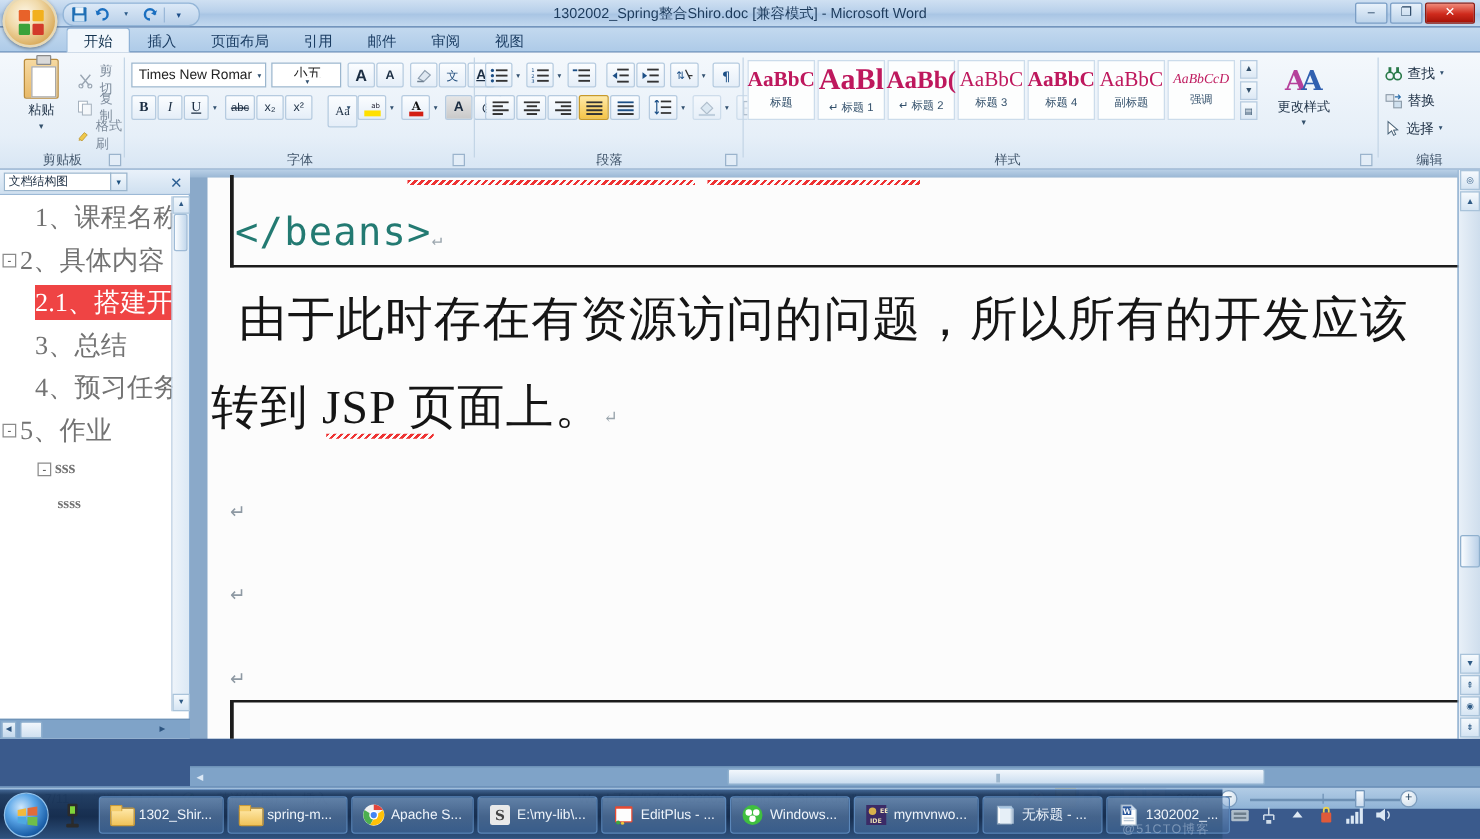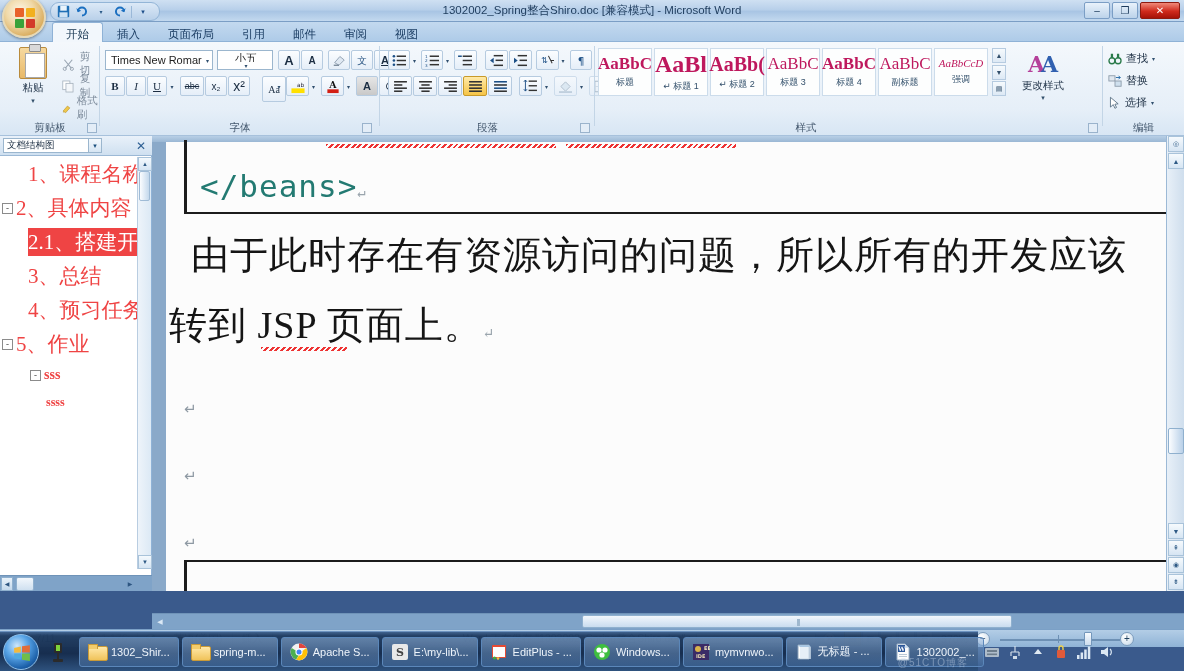--- a/index.html
+++ b/index.html
@@ -52,21 +52,21 @@
   }
   .qat-btn { width:16px; height:16px; display:flex; align-items:center; justify-content:center; font-size:11px; color:#1d4e89; }
   .qat-sep { width:1px; height:12px; background:#9ab8d8; }
 
   
   .tabstrip {
     position:absolute; left:0; top:22px; width:1184px; height:20px;
     background: linear-gradient(to bottom,#c3d9ef,#aecbe8);
     border-bottom:1px solid #8fb2d6;
   }
-  .tabs { position:absolute; left:52px; top:0; display:flex; height:20px; }
+  .tabs { position:absolute; left:40px; top:0; display:flex; height:20px;padding-left:13px; }
   .tab {
     padding:2px 13px 0; font-size:11.5px; color:#1b3d63; line-height:18px;
     border:1px solid transparent; border-bottom:none; cursor:default;
   }
   .tab.active {
     background:#f2f7fc; border-color:#8fb2d6; border-radius:3px 3px 0 0;
     color:#14334f;
   }
 
   
@@ -171,21 +171,21 @@
   .nav-item {
     display:flex; align-items:center; height:34px; white-space:nowrap;
     font-family:"Liberation Serif","DejaVu Serif",serif;
   }
   .nav-exp {
     width:11px; height:11px; border:1px solid #8b8b8b; background:#fff;
     font-size:9px; line-height:9px; text-align:center; color:#333; margin-right:3px;
     flex:0 0 auto;
   }
   .nav-exp.blank { border:none; background:transparent; }
-  .nav-txt { font-size:21px; color:#ef4444; }
+  .nav-txt { font-size:21px; color:#737373; }
   .nav-item.sel .nav-txt { background:#ef4444; color:#fff; }
   .nav-item.lvl2 .nav-txt { font-size:14px; font-weight:bold; }
   .nav-item.lvl3 .nav-txt { font-size:12px; font-weight:bold; }
   .nav-scroll {
     position:absolute; right:0; top:21px; width:14px; bottom:22px;
     background:linear-gradient(to right,#eef4fa,#dce9f5); border-left:1px solid #b9cde1;
   }
   .nav-scroll .thumb {
     position:absolute; left:1px; top:14px; width:11px; height:30px;
     background:linear-gradient(to right,#fbfdff,#c3d8ec); border:1px solid #9fbbd6; border-radius:2px;
@@ -213,21 +213,21 @@
     position:absolute; left:14px; top:6px; right:18px; bottom:0;
     background:#fcfcfc;
   }
   .codebox {
     position:absolute; left:18px; top:-2px; right:-300px; height:74px;
     border-left:3px solid #1c1c1c; border-bottom:2px solid #1c1c1c; border-top:none;
   }
   .code-text {
     position:absolute; left:22px; top:26px;
     font-family:"DejaVu Sans Mono","Liberation Mono",monospace;
-    font-size:31px; color:#237a72; letter-spacing:1px;margin-left:12px;
+    font-size:31px; color:#237a72; letter-spacing:1px;
   }
   .pilcrow { color:#9aa5ad; font-size:14px; }
   .squiggle {
     position:absolute; height:4px;
     background: repeating-linear-gradient(135deg,#e33 0 2px, transparent 2px 4px);
   }
   .para1 {
     position:absolute; left:25px; top:88px; right:-120px;
     font-family:"Liberation Serif","DejaVu Serif",serif;
     font-size:38px; color:#151515; white-space:nowrap; letter-spacing:1px;
@@ -474,21 +474,21 @@
           </svg>
       </div>
       <div class="btn bx" style="position:absolute;left:274px;top:8px;width:22px;height:20px;font-size:11px;font-weight:bold;text-decoration:underline;">A</div>
 
       <div class="btn bx" style="position:absolute;left:5px;top:34px;width:20px;height:20px;font-weight:bold;font-family:'Liberation Serif',serif;">B</div>
       <div class="btn bx" style="position:absolute;left:26px;top:34px;width:20px;height:20px;font-style:italic;font-family:'Liberation Serif',serif;">I</div>
       <div class="btn bx" style="position:absolute;left:47px;top:34px;width:20px;height:20px;text-decoration:underline;font-family:'Liberation Serif',serif;">U</div>
       <div class="btn" style="position:absolute;left:67px;top:34px;width:10px;height:20px;font-size:6px;color:#31506f;">▾</div>
       <div class="btn bx" style="position:absolute;left:80px;top:34px;width:24px;height:20px;font-size:9px;text-decoration:line-through;">abc</div>
       <div class="btn bx" style="position:absolute;left:105px;top:34px;width:22px;height:20px;font-size:10px;">x₂</div>
-      <div class="btn bx" style="position:absolute;left:128px;top:34px;width:22px;height:20px;font-size:14px;">x²</div>
+      <div class="btn bx" style="position:absolute;left:128px;top:34px;width:22px;height:20px;font-size:10px;">x²</div>
       <div class="btn bx" style="position:absolute;left:162px;top:34px;width:24px;height:26px;font-size:10px;font-family:'Liberation Serif',serif;">Aa</div>
       <div class="btn" style="position:absolute;left:175px;top:34px;width:8px;height:20px;font-size:6px;color:#31506f;">▾</div>
       <div class="btn bx" style="position:absolute;left:186px;top:34px;width:23px;height:20px;">
         <svg width="16" height="15" viewBox="0 0 16 16">
             <text x="7" y="8" font-size="6" fill="#223" font-family="DejaVu Sans">ab</text>
             <rect x="1" y="10" width="14" height="5" fill="#ffe000"></rect>
           </svg>
       </div>
       <div class="btn" style="position:absolute;left:209px;top:34px;width:9px;height:20px;font-size:6px;color:#31506f;">▾</div>
       <div class="btn bx" style="position:absolute;left:221px;top:34px;width:23px;height:20px;">

